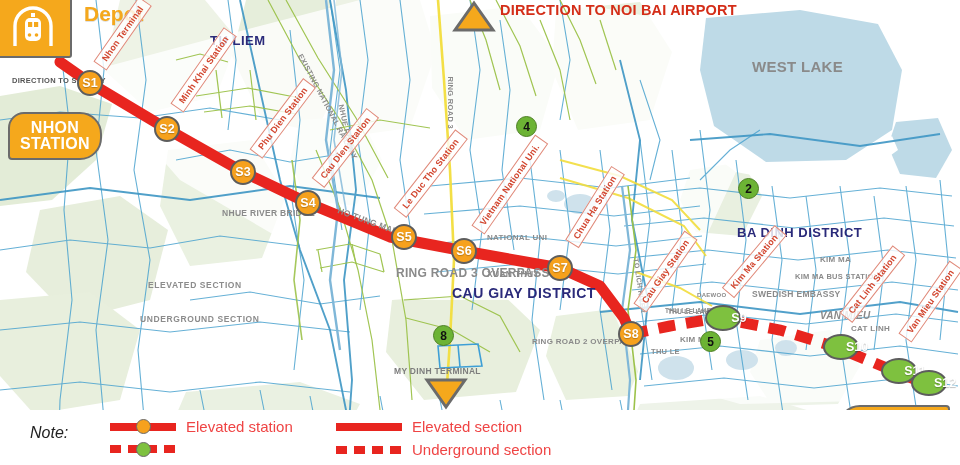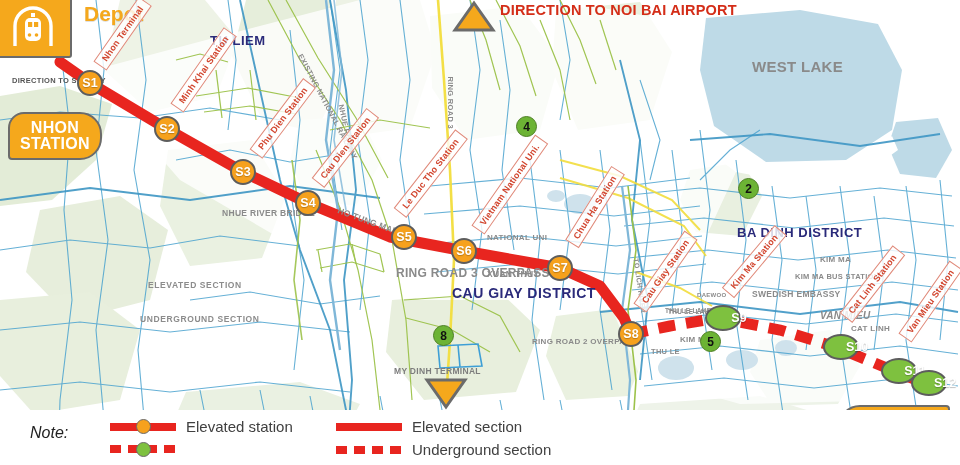--- a/index.html
+++ b/index.html
@@ -63,21 +63,21 @@
               font-size:7.5px;font-weight:bold;letter-spacing:.3px;}
   #mydinh-label{position:absolute;left:394px;top:366px;color:#7d7d7d;
                 font-size:8.5px;font-weight:bold;letter-spacing:.3px;}
 
   
   #legend{position:absolute;left:0;top:410px;width:960px;height:55px;
           background:#fff;}
   #note-word{position:absolute;left:30px;top:14px;font-style:italic;
              font-size:16px;color:#222;}
   .lg-row{position:absolute;display:flex;align-items:center;gap:10px;}
-  .lg-text{font-size:15px;color:#404040;}
+  .lg-text{font-size:15px;color:#ef4444;}
   .lg-solid{width:66px;height:8px;background:#e8251f;}
   .lg-dash{width:66px;height:8px;
            background:repeating-linear-gradient(to right,#e8251f 0 11px,
                       transparent 11px 18px);}
   .lg-stn-wrap{position:relative;width:66px;height:16px;
                display:flex;align-items:center;justify-content:center;}
   .lg-stn-wrap .bar{position:absolute;left:0;top:4px;width:66px;height:8px;}
   .lg-stn-wrap .bar.solid{background:#e8251f;}
   .lg-stn-wrap .bar.dash{background:repeating-linear-gradient(to right,
                         #e8251f 0 11px,transparent 11px 18px);}

